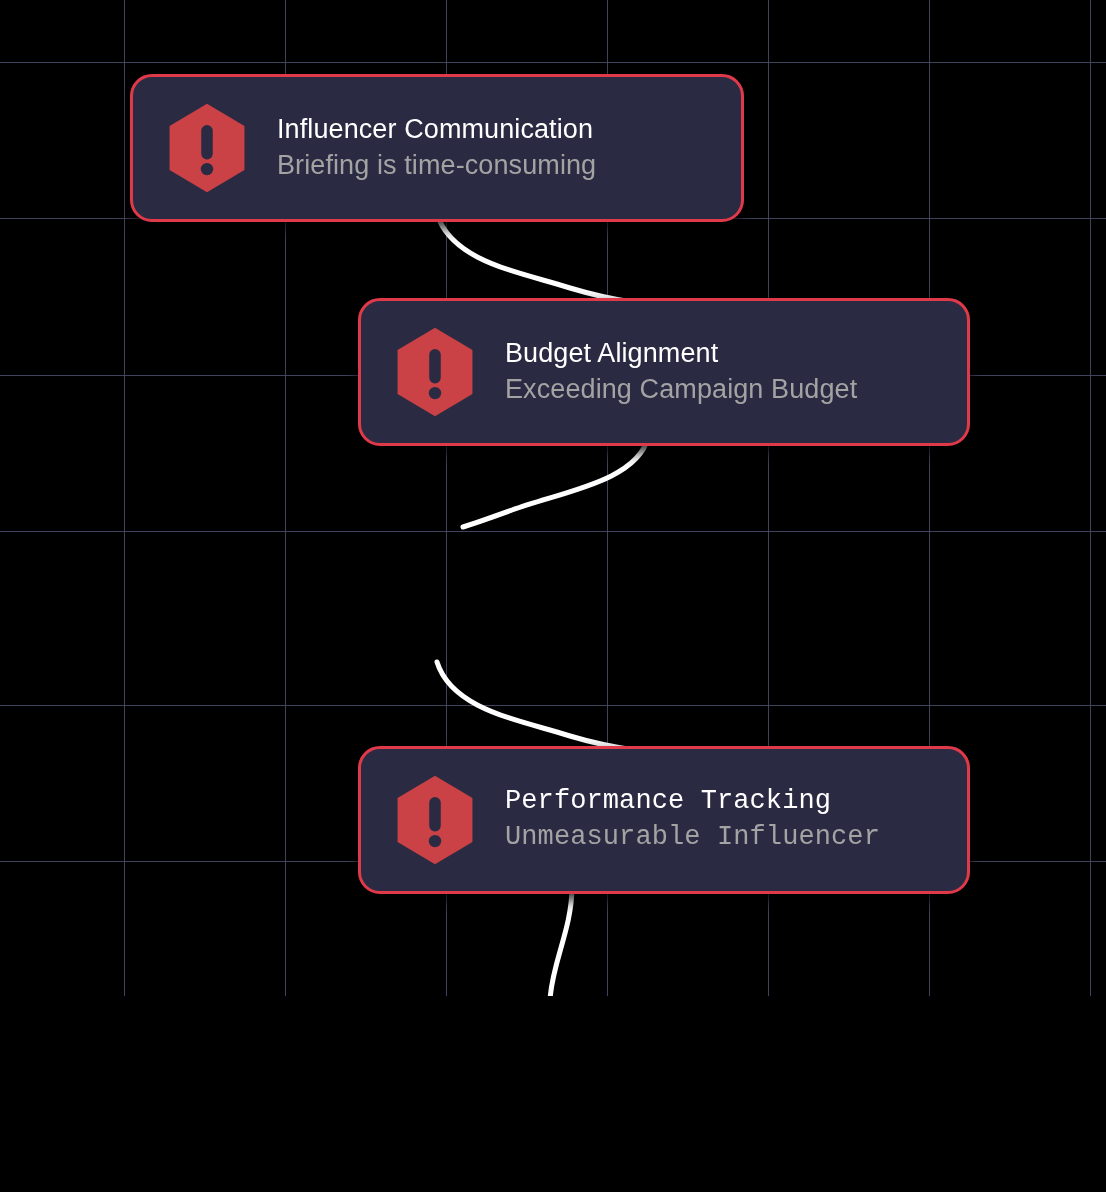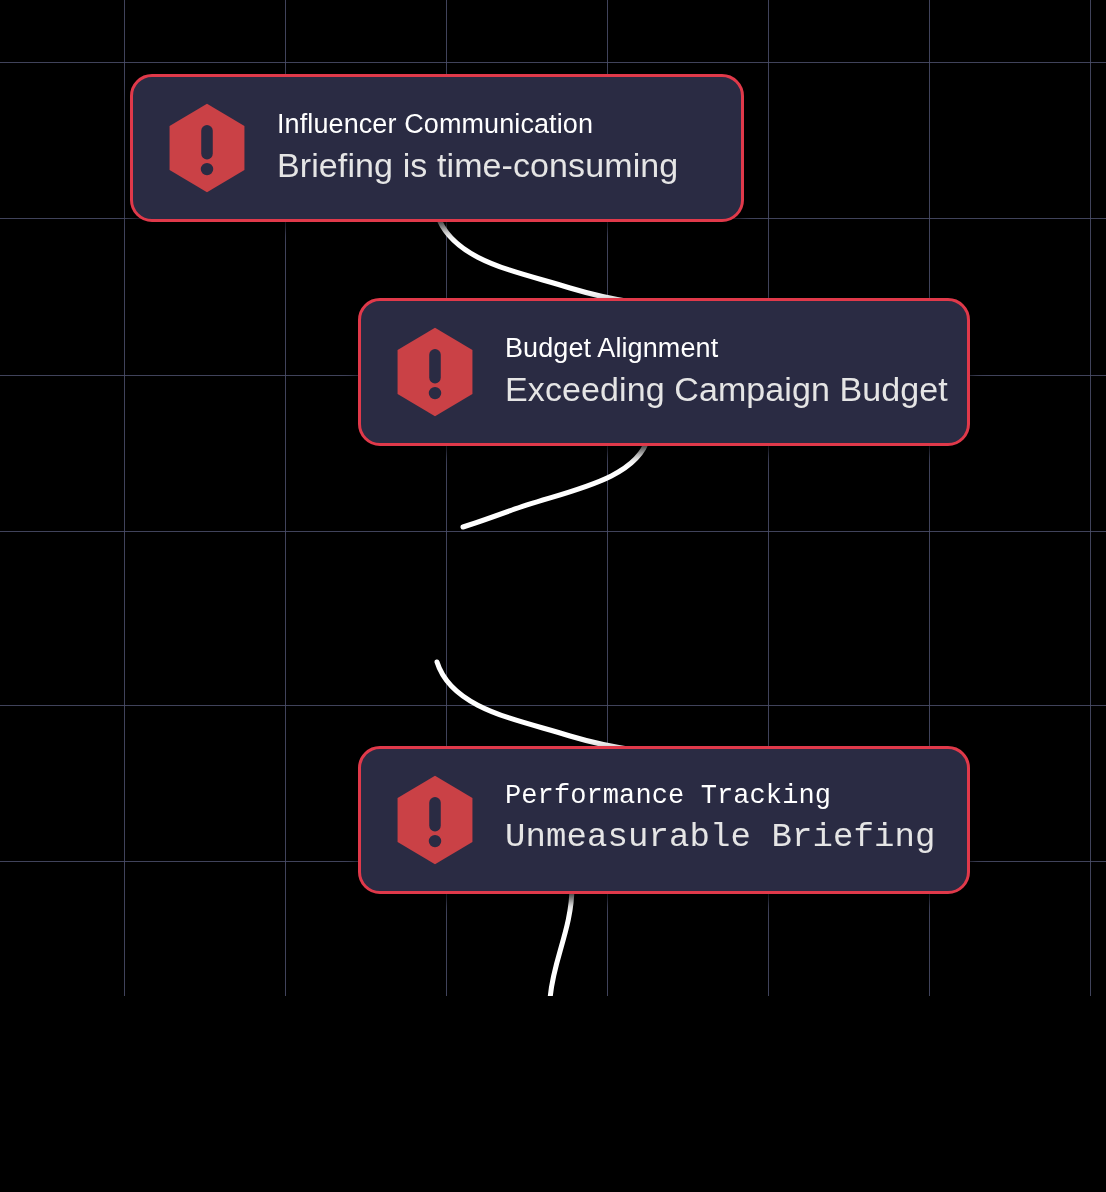--- a/index.html
+++ b/index.html
@@ -80,22 +80,22 @@
     padding-right: 26px;
   }
   .card-title {
     color: #ffffff;
     font-size: 27px;
     line-height: 1.33;
     letter-spacing: .1px;
     white-space: nowrap;
   }
   .card-sub {
-    color: #e5e5e5;
-    font-size: 34px;
+    color: #a3a3a3;
+    font-size: 27px;
     line-height: 1.33;
     letter-spacing: .1px;
     white-space: nowrap;
   }
   
   .avatar-card {
     position: absolute;
     z-index: 2;
     box-sizing: border-box;
     width: 148px;
@@ -171,21 +171,21 @@
   <div class="card" style="left: 358px; top: 746px; width: 612px; height: 148px; font-family: Liberation Mono, monospace;">
     <div class="card-icon">
       <svg class="hex" viewBox="0 0 100 100" aria-hidden="true">
         <path d="M50 4 L89 27 L89 73 L50 96 L11 73 L11 27 Z" fill="#ca4146"></path>
         <rect x="44" y="26" width="12" height="36" rx="6" fill="#2a2b43"></rect>
         <circle cx="50" cy="72" r="6.5" fill="#2a2b43"></circle>
       </svg>
     </div>
     <div class="card-text">
       <div class="card-title">Performance Tracking</div>
-      <div class="card-sub">Unmeasurable Briefing</div>
+      <div class="card-sub">Unmeasurable Influencer</div>
     </div>
   </div>
 
   <div class="avatar-card" id="avatar-card" style="left: 478px; top: 1022px; width: 148px; height: 140px;">
     <svg width="96" height="96" viewBox="0 0 100 100" aria-hidden="true">
       <circle cx="50" cy="31" r="21" fill="#ca4146"></circle>
       <path d="M50 56 C 29 56, 17 72, 16 90 A 3 3 0 0 0 19 93 L 81 93 A 3 3 0 0 0 84 90 C 83 72, 71 56, 50 56 Z" fill="#ca4146"></path>
     </svg>
   </div>
 

